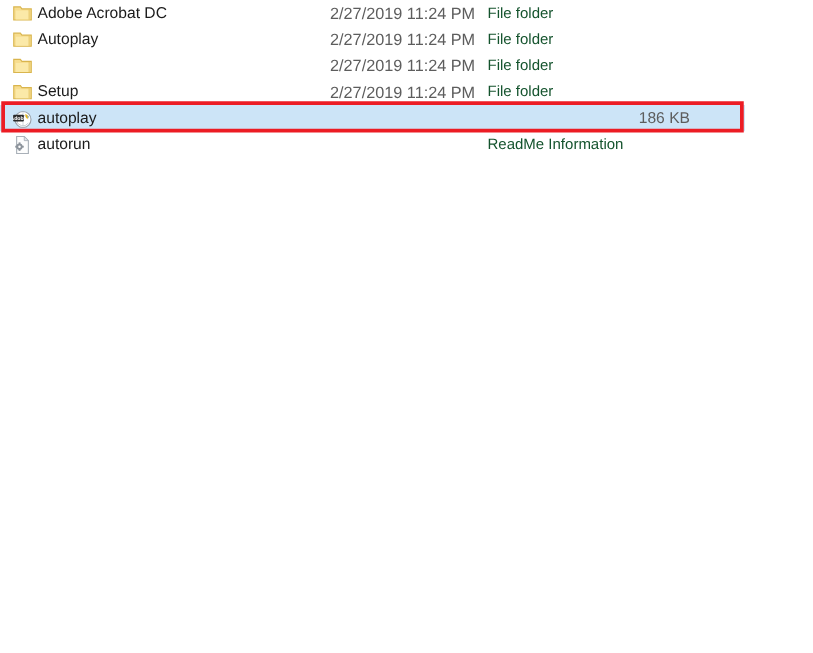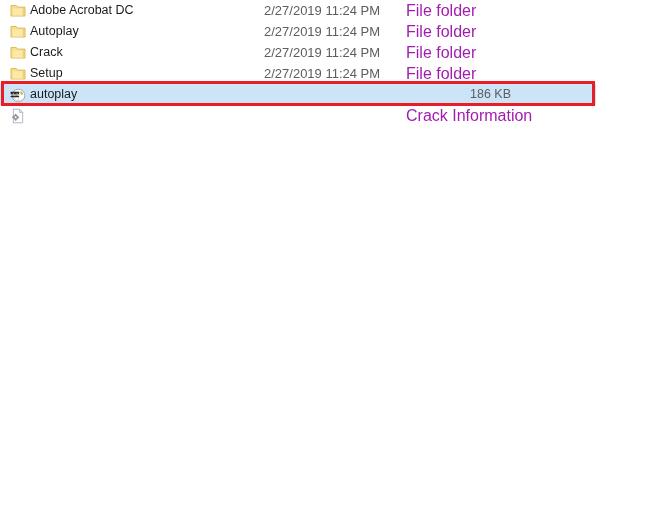--- a/index.html
+++ b/index.html
@@ -76,34 +76,34 @@
     left: 264px;
     top: 0;
     width: 135px;
     font-size: 13px;
     color: #5d5d5d;
     white-space: nowrap;
   }
 
   .cell-type {
     position: absolute;
-    left: 406px;
+    left: 390px;
     top: 0;
     width: 130px;
-    font-size: 16px;
-    color: #a21caf;
+    font-size: 12px;
+    color: #14532d;
     white-space: nowrap;
   }
 
   .cell-size {
     position: absolute;
     left: 470px;
     top: 0;
     width: 123px;
-    text-align: left;
+    text-align: center;
     font-size: 12.5px;
     color: #5d5d5d;
     white-space: nowrap;
   }
 
   .icon-svg {
     display: block;
     width: 16px;
     height: 16px;
   }
@@ -142,21 +142,20 @@
     </div>
     <div class="file-row">
       <span class="cell-icon">
         <svg class="icon-svg" viewBox="0 0 16 16" xmlns="http://www.w3.org/2000/svg">
           <path d="M1 2.5h5.3l1.2 1.6H15V13H1z" fill="#f7dd8f"></path>
           <path d="M1 2.5h5.3l1.2 1.6H15V13H1z" fill="none" stroke="#d9b54d" stroke-width="0.9"></path>
           <path d="M2.6 5.3h11.2V12.6H2.6z" fill="#fbe9a8"></path>
           <path d="M13.3 4.6v8.2" stroke="#e6c463" stroke-width="0.8" fill="none"></path>
         </svg>
       </span>
-      <span class="cell-name">Crack</span>
       <span class="cell-date">2/27/2019 11:24 PM</span>
       <span class="cell-type">File folder</span>
       <span class="cell-size"></span>
     </div>
     <div class="file-row">
       <span class="cell-icon">
         <svg class="icon-svg" viewBox="0 0 16 16" xmlns="http://www.w3.org/2000/svg">
           <path d="M1 2.5h5.3l1.2 1.6H15V13H1z" fill="#f7dd8f"></path>
           <path d="M1 2.5h5.3l1.2 1.6H15V13H1z" fill="none" stroke="#d9b54d" stroke-width="0.9"></path>
           <path d="M2.6 5.3h11.2V12.6H2.6z" fill="#fbe9a8"></path>
@@ -192,15 +191,16 @@
           <g fill="#8c939b">
             <circle cx="5.6" cy="9.3" r="2.5"></circle>
             <rect x="4.9" y="5.9" width="1.5" height="1.6"></rect>
             <rect x="4.9" y="11.1" width="1.5" height="1.6"></rect>
             <rect x="2.2" y="8.6" width="1.6" height="1.5"></rect>
             <rect x="7.4" y="8.6" width="1.6" height="1.5"></rect>
           </g>
           <circle cx="5.6" cy="9.3" r="1.0" fill="#fdfdfd"></circle>
         </svg>
       </span>
-      <span class="cell-type">Crack Information</span>
+      <span class="cell-name">autorun</span>
+      <span class="cell-type">ReadMe Information</span>
     </div>
   </div>
 
 </body></html>

